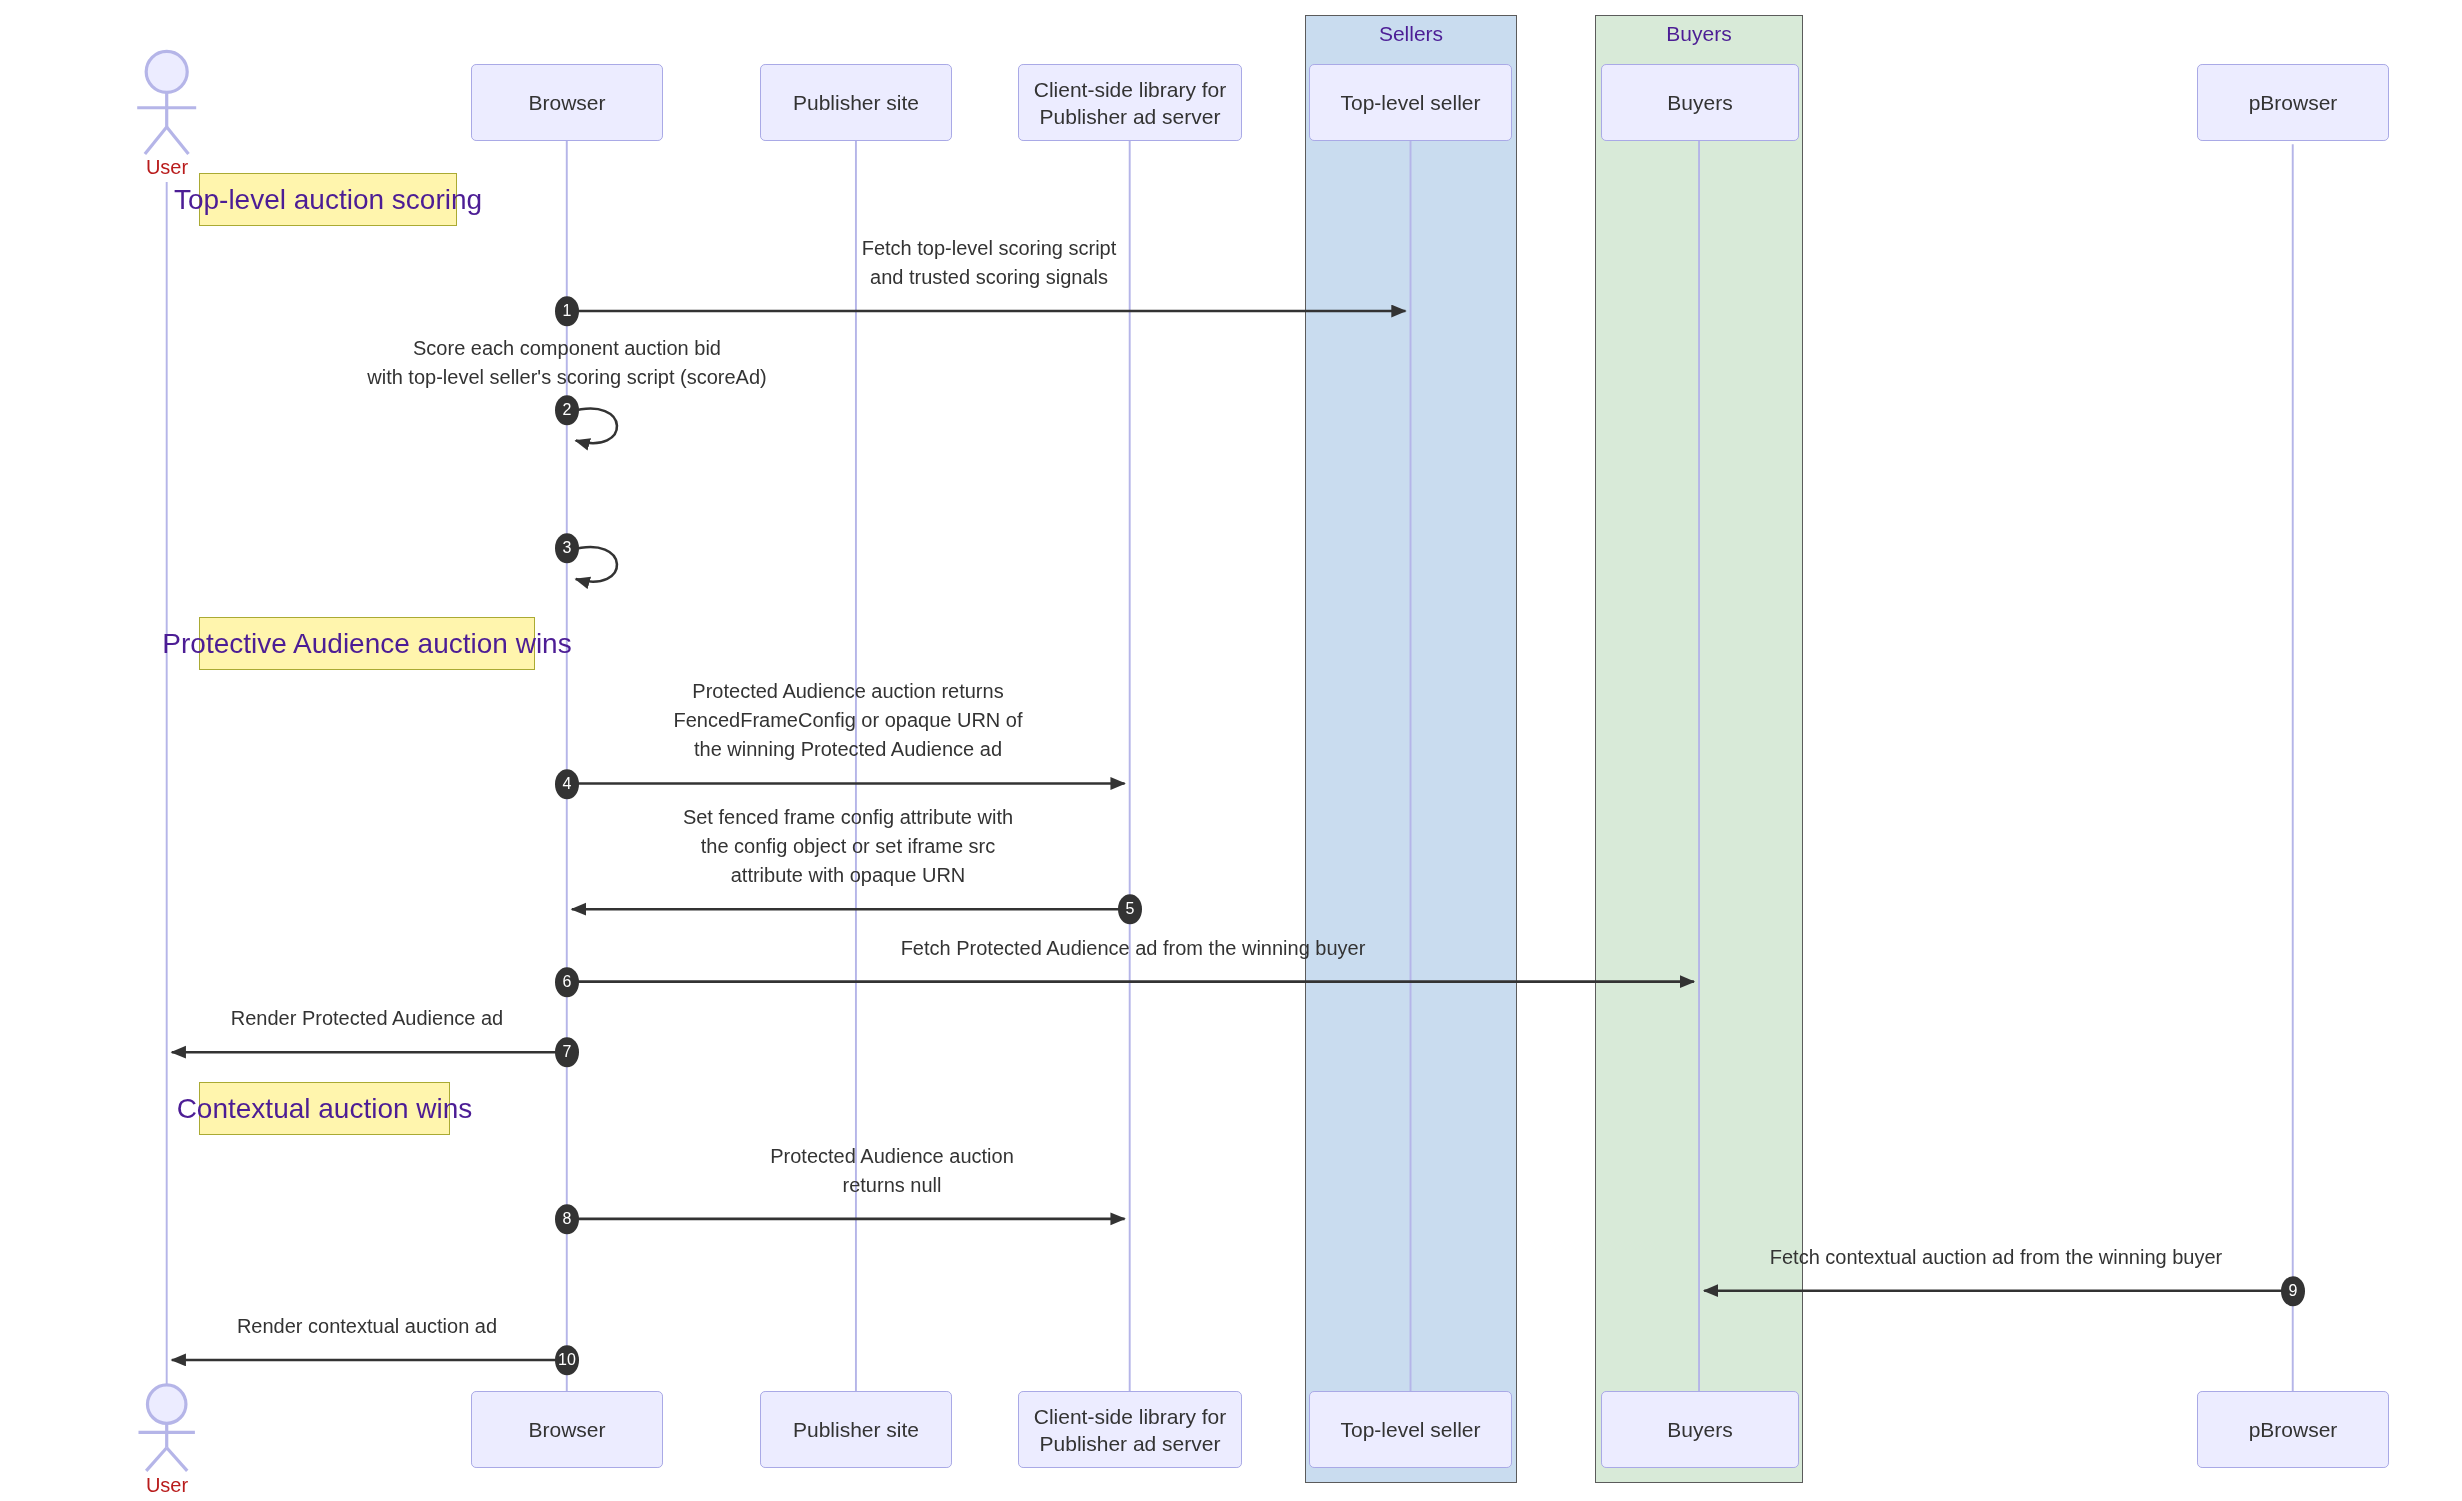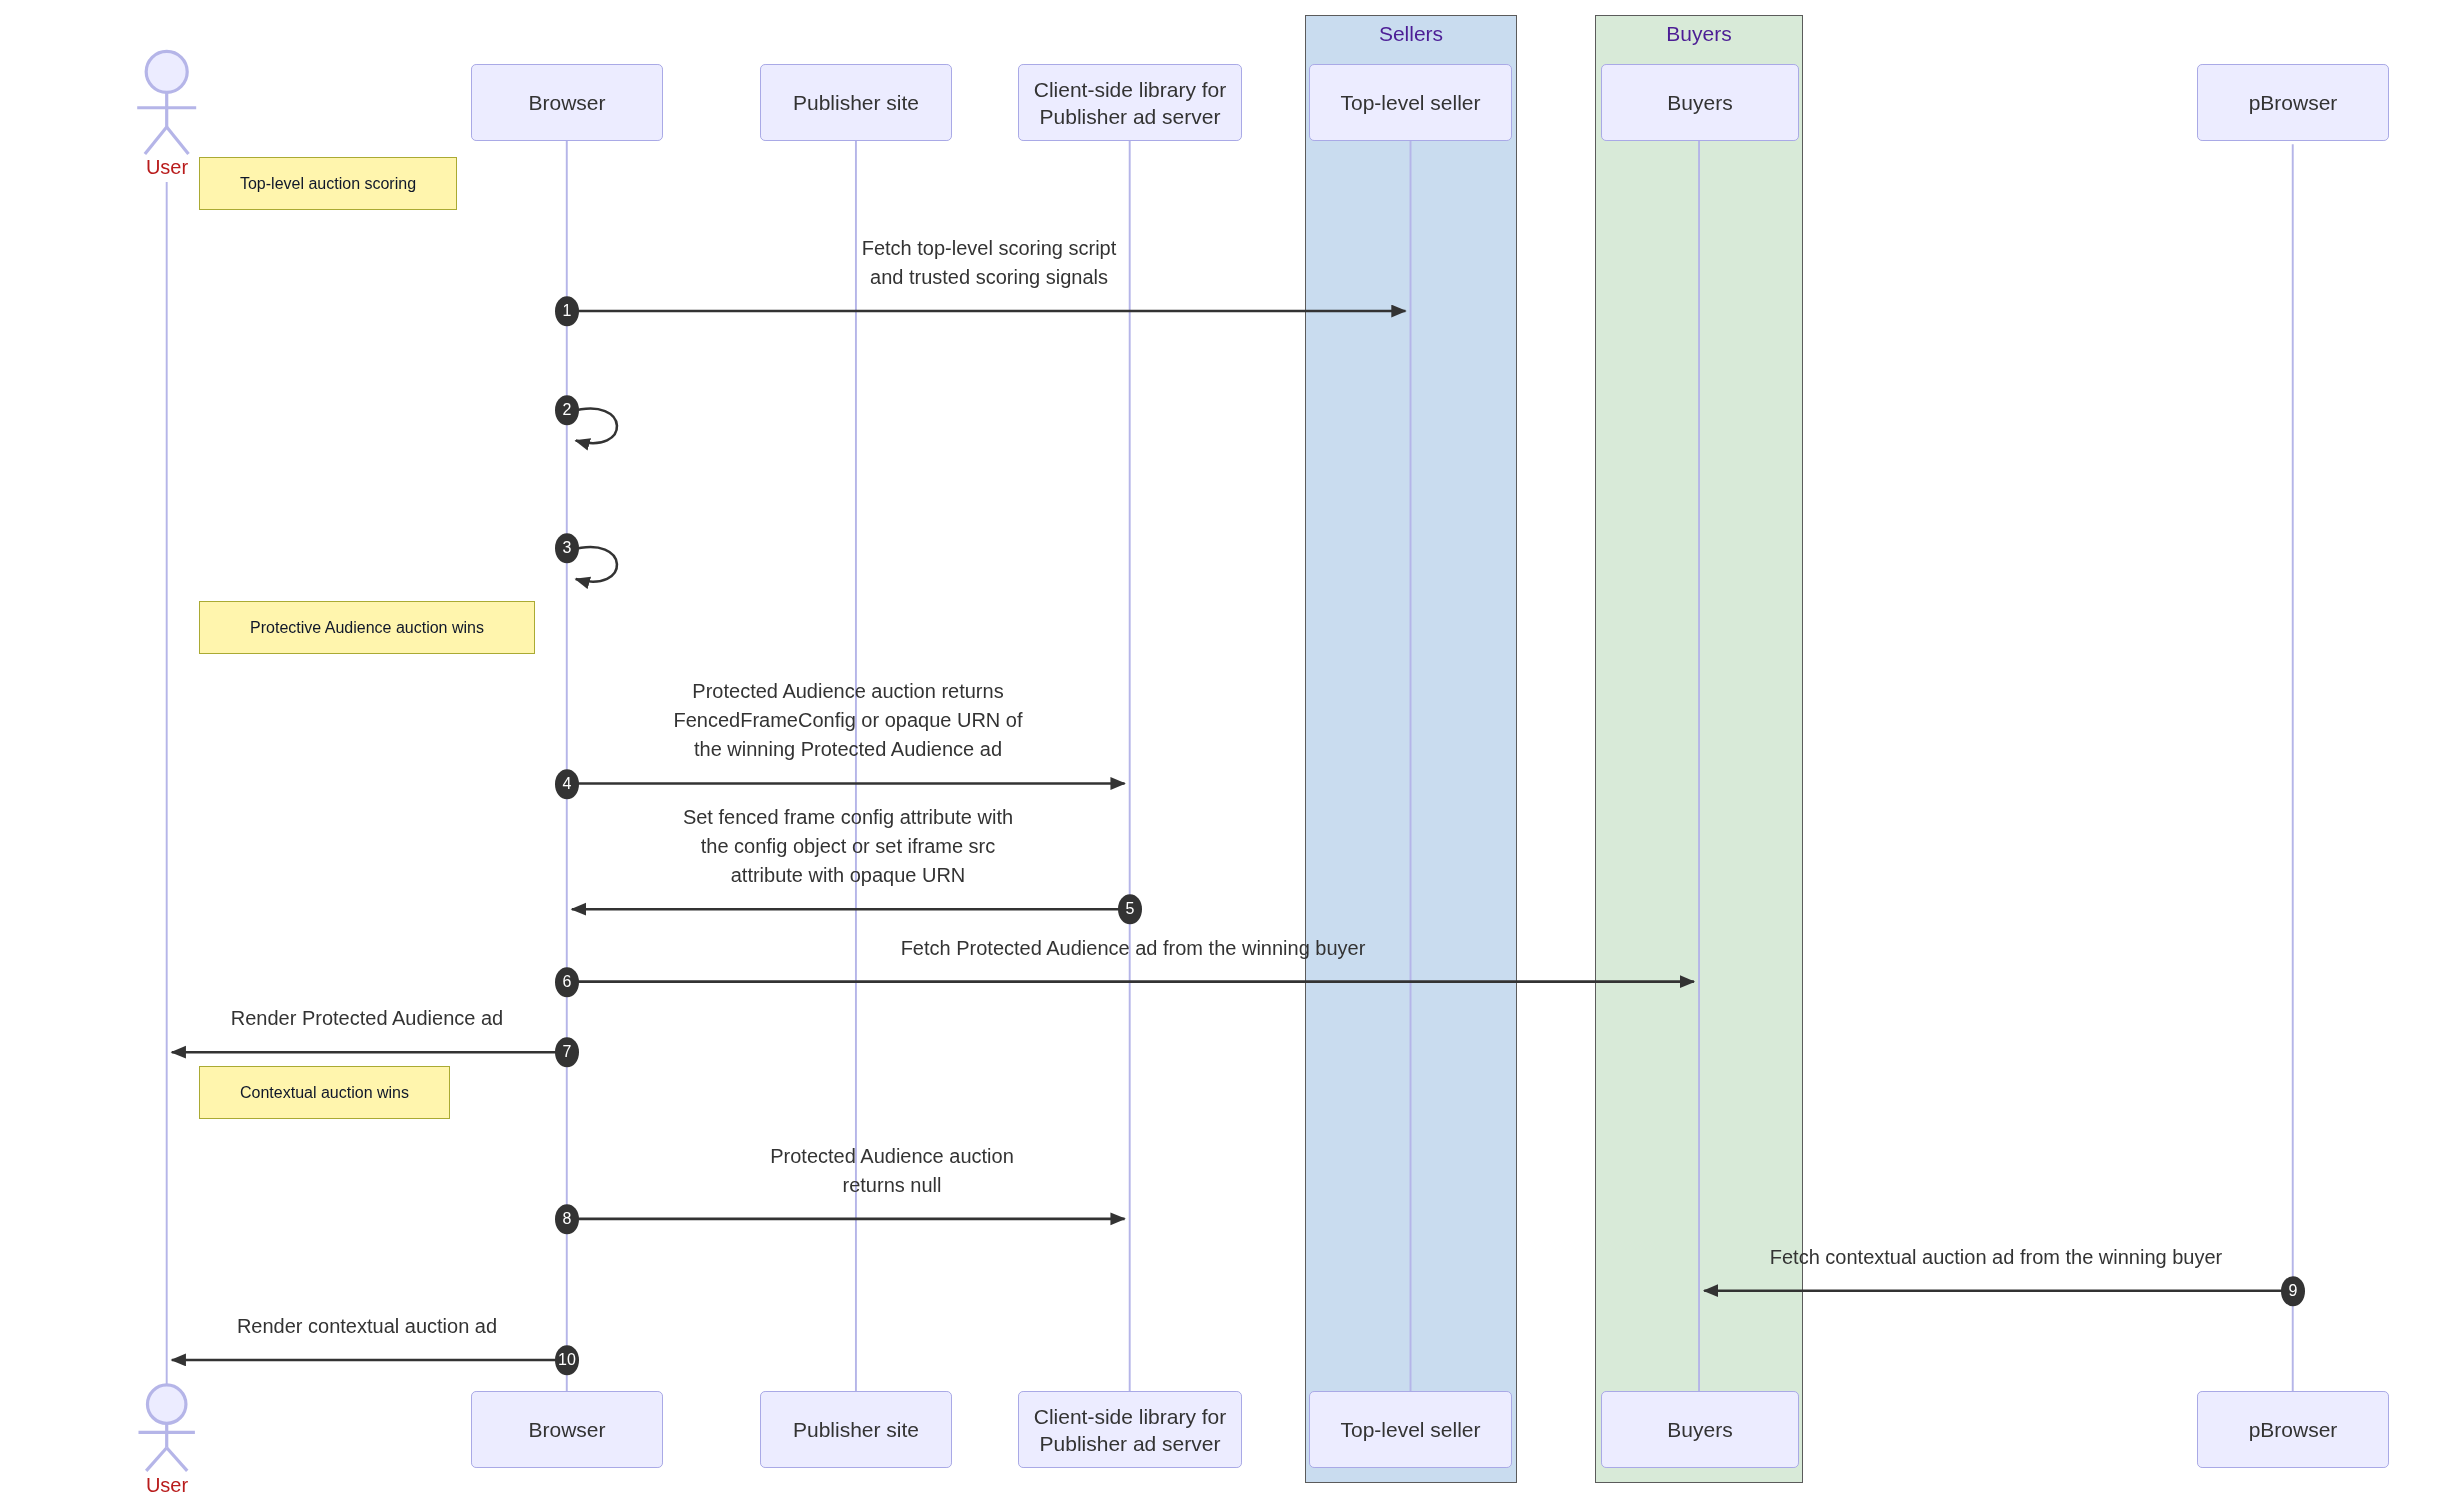--- a/index.html
+++ b/index.html
@@ -6,21 +6,21 @@
   #diagram{position:relative;width:2462px;height:1501px;background:#ffffff;overflow:hidden;
            font-family:"Liberation Sans",sans-serif;color:#333;}
   .group{position:absolute;border:1.3px solid var(--group-border);box-sizing:border-box;}
   .group-title{position:absolute;transform:translateX(-50%);font-size:21px;color:#4c1d95;white-space:nowrap;}
   svg.layer{position:absolute;left:0;top:0;}
   .actor-box{position:absolute;background:var(--actor-fill);border:1.3px solid var(--actor-border);
              border-radius:5.1px;box-sizing:border-box;display:flex;align-items:center;justify-content:center;
              font-size:21px;text-align:center;white-space:pre-line;line-height:27px;color:#333;}
   .note{position:absolute;background:var(--note-fill);border:1.3px solid var(--note-border);
         box-sizing:border-box;display:flex;align-items:center;justify-content:center;
-        font-size:16px;color:#0f172a;white-space:nowrap;}
+        font-size:28px;color:#4c1d95;white-space:nowrap;margin-top:16px;}
   .msg{position:absolute;transform:translate(-50%,-100%);font-size:20px;line-height:29px;
        text-align:center;white-space:pre;color:#333;}
   .seq{position:absolute;width:24px;height:29.5px;border-radius:50%;background:var(--seq-fill);
        color:var(--seq-text);display:flex;align-items:center;justify-content:center;
        font-size:16px;transform:translate(-50%,-50%);}
   .user-label{position:absolute;transform:translateX(-50%);font-size:20px;color:#b91c1c;white-space:nowrap;}
 </style>
 </head>
 <body>
 
@@ -104,20 +104,22 @@
   </div>
   <div class="note" style="left:199px;top:601px;width:336px;height:53px;">
     <span>Protective Audience auction wins</span>
   </div>
   <div class="note" style="left:199px;top:1066px;width:251px;height:53px;">
     <span>Contextual auction wins</span>
   </div>
 
   <div class="msg" style="left:989px;top:292px;">Fetch top-level scoring script
 and trusted scoring signals</div>
+  <div class="msg" style="left:567px;top:392px;">Score each component auction bid
+with top-level seller's scoring script (scoreAd)</div>
   <div class="msg" style="left:848px;top:764px;">Protected Audience auction returns
 FencedFrameConfig or opaque URN of
 the winning Protected Audience ad</div>
   <div class="msg" style="left:848px;top:890px;">Set fenced frame config attribute with
 the config object or set iframe src
 attribute with opaque URN</div>
   <div class="msg" style="left:1133px;top:963px;">Fetch Protected Audience ad from the winning buyer</div>
   <div class="msg" style="left:367px;top:1033px;">Render Protected Audience ad</div>
   <div class="msg" style="left:892px;top:1200px;text-align:center;">Protected Audience auction
 returns null</div>

